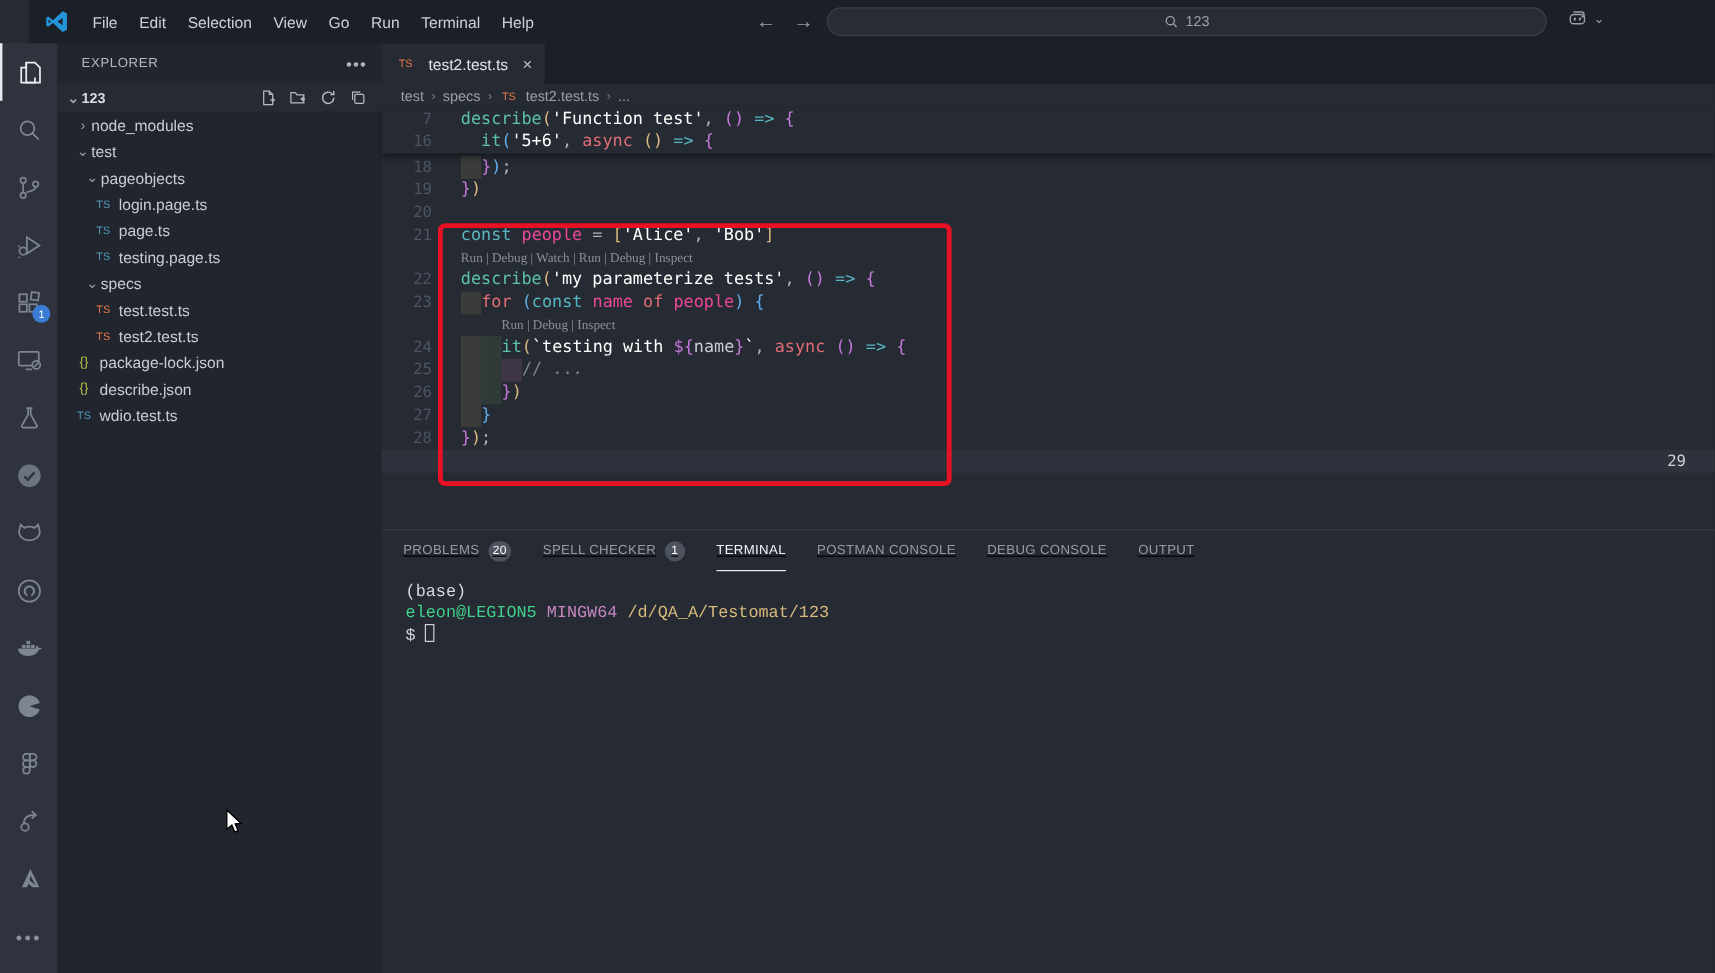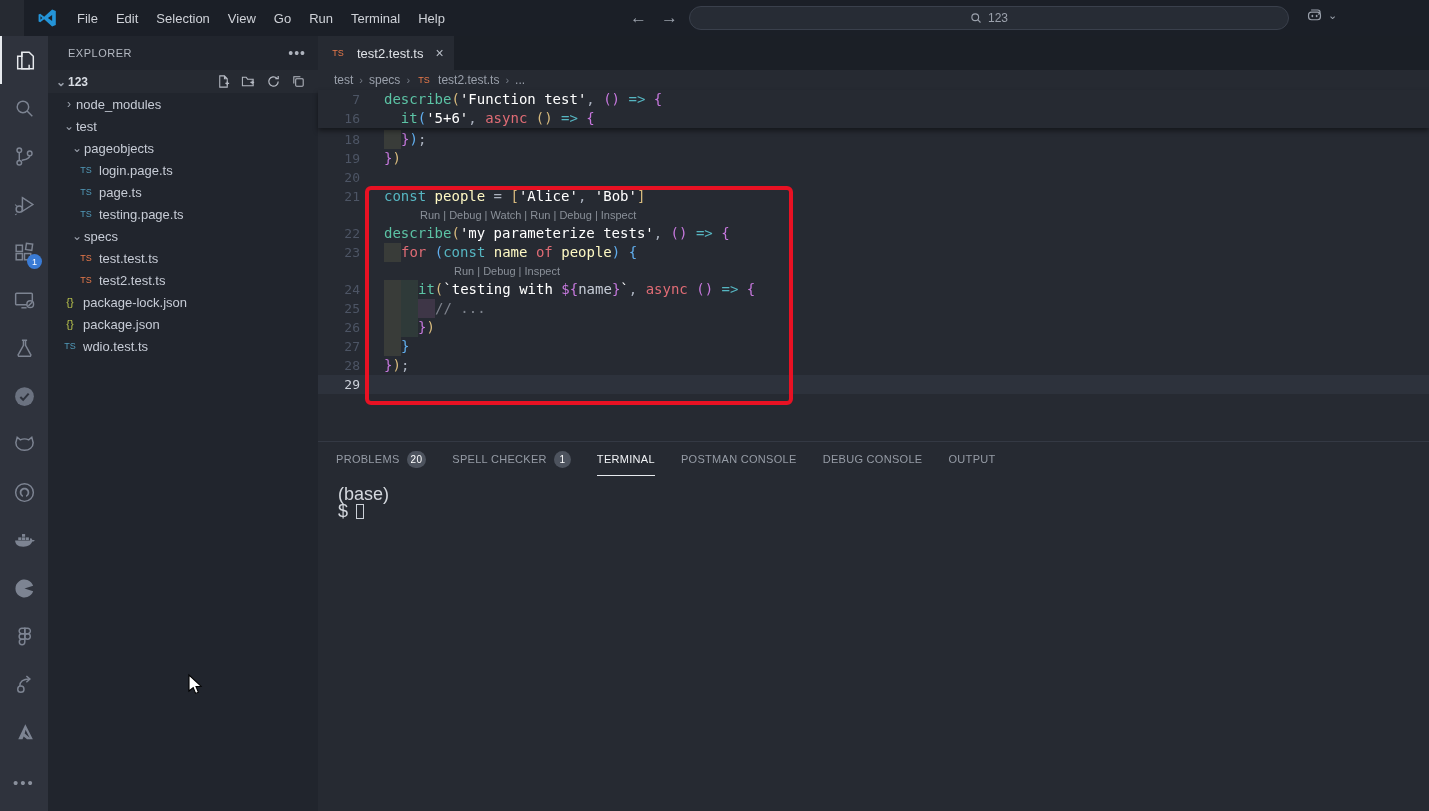--- a/index.html
+++ b/index.html
@@ -64,50 +64,50 @@
   .breadcrumbs { height:20px; display:flex; align-items:center; gap:6px;
     font-size:12px; color:#9aa0ab; padding-left:16px; background:#262a32; }
   .crumb-sep { color:#767c87; font-size:11px; }
 
   .code-area { position:relative; width:1111px; height:351px; background:#262a32;
     font-family:"DejaVu Sans Mono", monospace; font-size:14px; }
   .sticky { position:absolute; left:0; top:0; width:100%; z-index:5;
     background:#262a32; box-shadow:0 3px 5px rgba(0,0,0,.45); }
   .code-rows { position:absolute; left:0; top:40px; width:100%; }
   .crow { display:flex; height:19px; line-height:19px; white-space:pre; position:relative; }
-  .crow.active-line { background:#2d323c; }
+  .crow.active-line { background:#2d323c;justify-content:flex-end; }
   .gutter { flex:0 0 66px; text-align:right; padding-right:24px; color:#4d5565;
     font-size:13px; }
   .crow.active-line .gutter { color:#ccd1da; }
   .iblock { display:inline-block; width:17px; height:19px; vertical-align:top; }
   .ib1 { background:rgba(222,222,130,.10); }
   .ib2 { background:rgba(130,210,130,.10); }
   .ib3 { background:rgba(215,130,205,.14); }
   .lens-row { display:flex; height:18px; line-height:18px; }
   .lens-row .gutter { visibility:hidden; }
-  .lens { font-family:Liberation Sans, sans-serif; font-size:11px; color:#8a9099;margin-left:36px; }
-
-  .tk-f{color:#5cc3a5}.tk-k{color:#56b6c2}.tk-v{color:#fef9c3}.tk-s{color:#ffffff}
+  .lens { font-family:Liberation Serif, serif; font-size:11px; color:#8a9099; }
+
+  .tk-f{color:#5cc3a5}.tk-k{color:#56b6c2}.tk-v{color:#ec4899}.tk-s{color:#ffffff}
   .tk-g{color:#d7ba7d}.tk-m{color:#c678dd}.tk-b{color:#61afef}.tk-r{color:#e06c75}
   .tk-a{color:#56b6c2}.tk-c{color:#7f848e}.tk-p{color:#c6ccd7}.tk-w{color:#abb2bf}
 
   .red-annotation { position:absolute; left:47px; top:96px; width:428px; height:219px;
     border:4px solid #e81123; border-radius:6px; z-index:10; pointer-events:none; }
 
   
   .panel { position:absolute; left:0; top:405px; width:1111px; height:370px;
     background:#262a32; border-top:1px solid #343944; }
-  .panel-tabs { height:34px; display:flex; align-items:center; gap:26px; padding-left:18px; }
+  .panel-tabs { height:34px; display:flex; align-items:center; gap:26px; padding-left:18px;text-decoration:underline; }
   .ptab { font-size:11px; color:#969ca6; letter-spacing:.3px; display:flex;
     align-items:center; gap:7px; height:34px; }
   .ptab.active { color:#f2f4f7; border-bottom:1px solid #e7eaee; }
   .pbadge { background:#4d535e; color:#fff; font-size:10px; min-width:17px; height:17px;
     border-radius:9px; display:flex; align-items:center; justify-content:center; padding:0 4px; }
-  .terminal { padding:10px 0 0 20px; font-family:Liberation Sans, sans-serif;
-    font-size:18px; line-height:17px; }
+  .terminal { padding:10px 0 0 20px; font-family:Liberation Mono, monospace;
+    font-size:14px; line-height:17px; }
   .tm-w{color:#d4d8de}.tm-g{color:#3fd18b}.tm-v{color:#c586c0}.tm-y{color:#d7ba7d}
   .term-cursor { display:inline-block; width:8px; height:15px;
     border:1px solid #ccd1d9; vertical-align:-2px; margin-left:8px; }
 
   .mouse-cursor { position:absolute; left:138px; top:637px; z-index:50; }
 </style>
 </head>
 <body>
 
 <div id="app">
@@ -316,21 +316,21 @@
         <div class="tree-row" style="padding-left: 30px;">
           <span class="ficon ts-orange">TS</span>
           <span>test2.test.ts</span>
         </div>
         <div class="tree-row" style="padding-left: 14px;">
           <span class="ficon braces">{}</span>
           <span>package-lock.json</span>
         </div>
         <div class="tree-row" style="padding-left: 14px;">
           <span class="ficon braces">{}</span>
-          <span>package.json</span>
+          <span>describe.json</span>
         </div>
         <div class="tree-row" style="padding-left: 14px;">
           <span class="ficon ts-blue">TS</span>
           <span>wdio.test.ts</span>
         </div>
       </div>
     <svg class="mouse-cursor" width="18" height="24" viewBox="0 0 18 24">
       <path d="M3 2 L3 18 L7.2 14.6 L9.6 20.4 L12.4 19.2 L10 13.6 L15 13.2 Z" fill="#fff" stroke="#000" stroke-width="1.1"></path>
     </svg>
   </div>
@@ -430,18 +430,19 @@
           </div>
           <div class="ptab">
             <span>DEBUG CONSOLE</span>
           </div>
           <div class="ptab">
             <span>OUTPUT</span>
           </div>
         </div>
       <div class="terminal" id="terminal">
           <div><span class="tm-w">(base)</span></div>
+          <div><span class="tm-g">eleon@LEGION5</span><span class="tm-w"> </span><span class="tm-v">MINGW64</span><span class="tm-w"> </span><span class="tm-y">/d/QA_A/Testomat/123</span></div>
           <div><span class="tm-w">$</span><span class="term-cursor"></span></div>
         </div>
     </div>
   </div>
 
 </div>
 
 </body></html>

